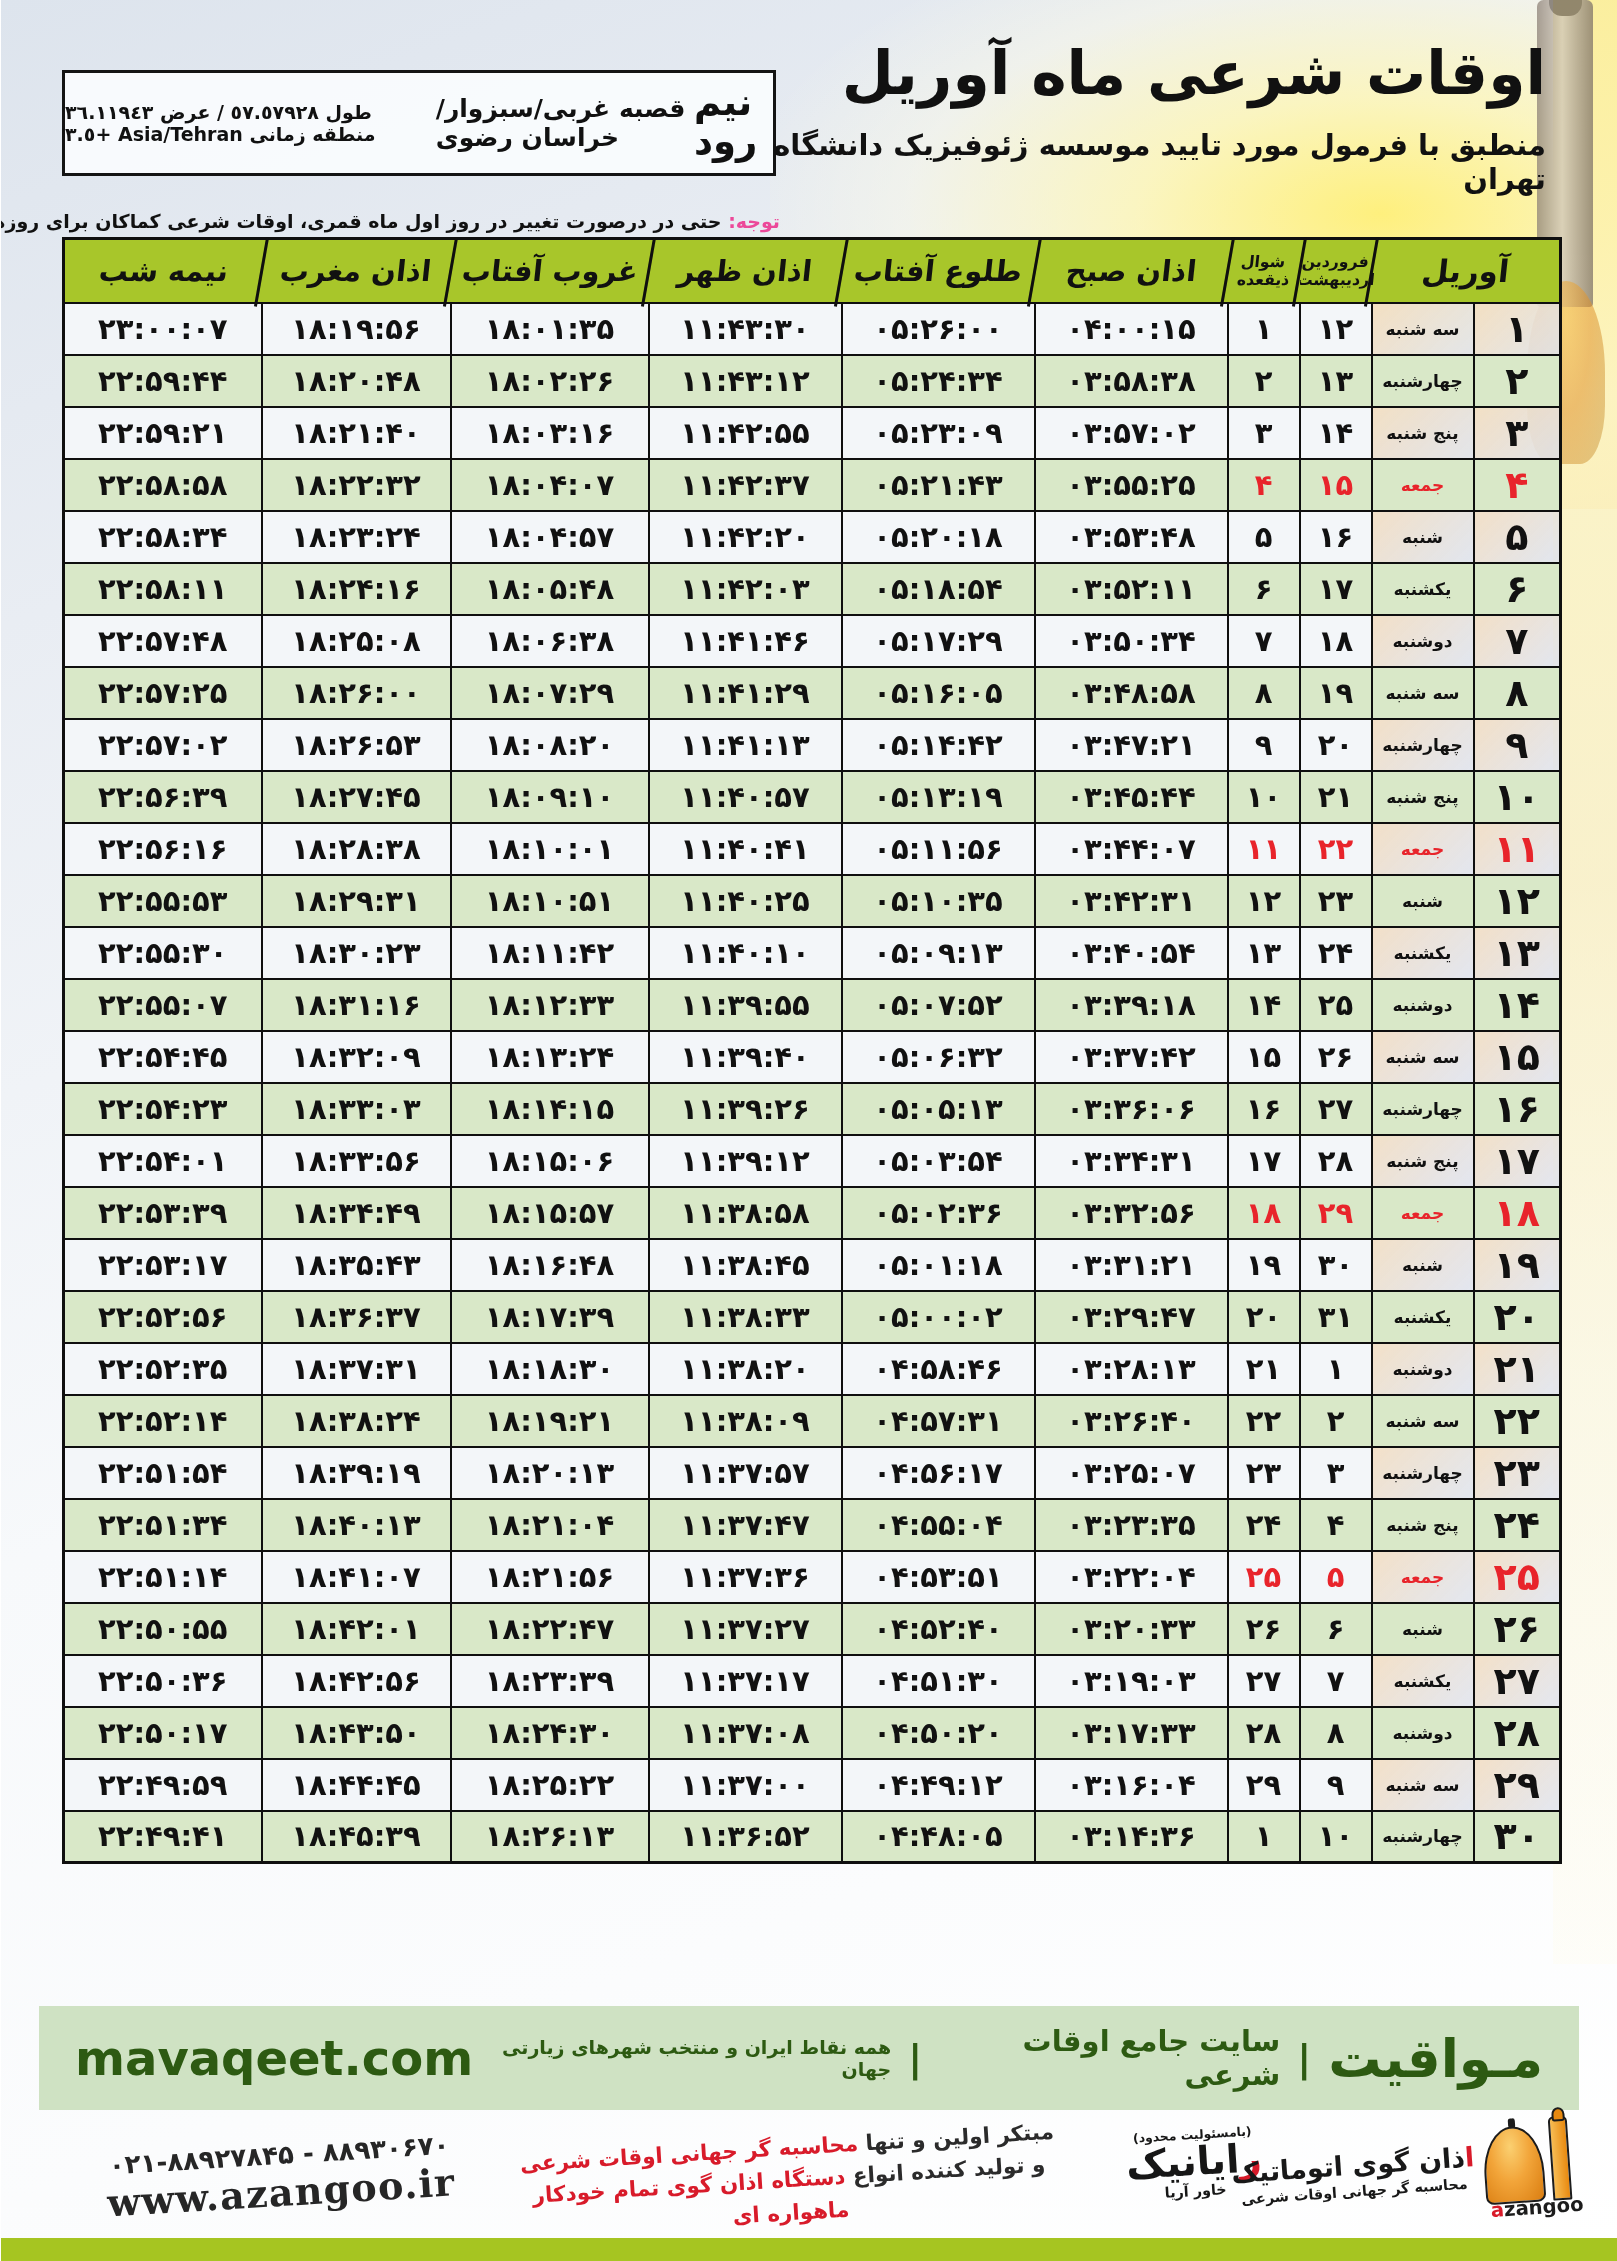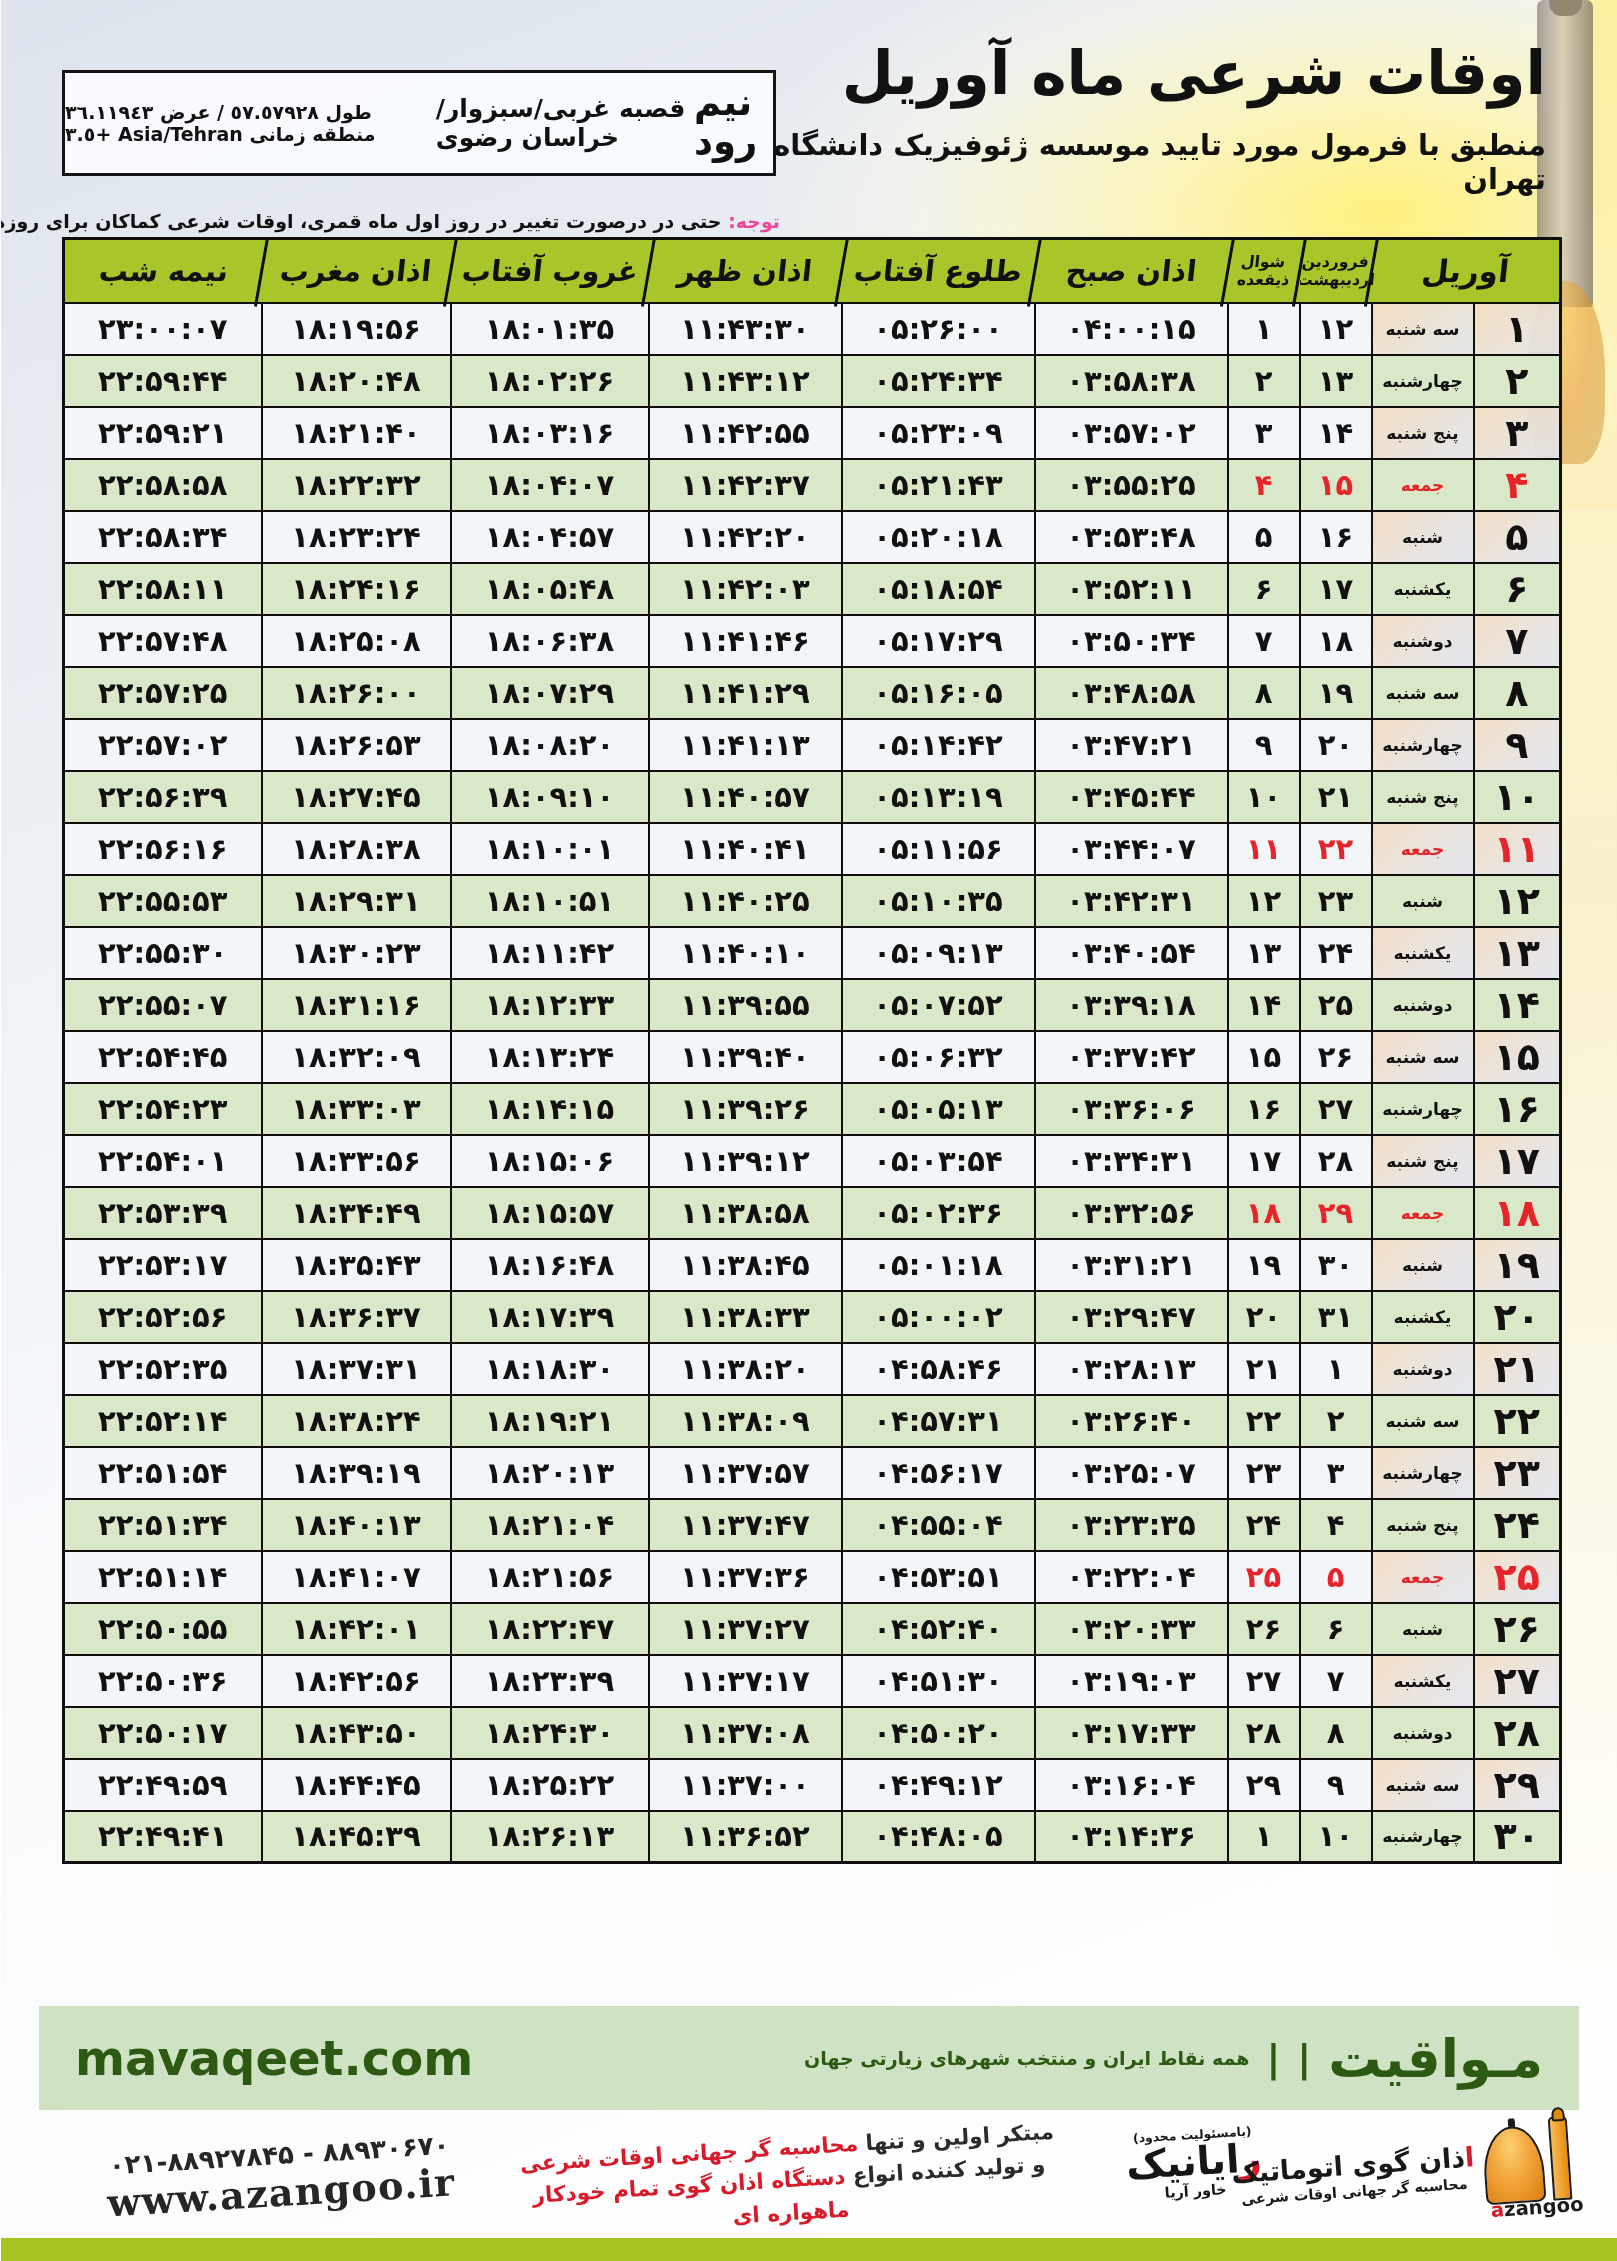--- a/index.html
+++ b/index.html
@@ -532,20 +532,21 @@
         <td class="c-maghreb time">۱۸:۴۵:۳۹</td>
         <td class="c-nimeshab time">۲۲:۴۹:۴۱</td>
       </tr>
     </tbody>
 </table>
 
 <div class="mv-band">
   <div class="mv-right">
     <span class="mv-brand">مـواقیت</span>
     <span class="mv-sep">|</span>
+    <span class="mv-desc">سایت جامع اوقات شرعی</span>
     <span class="mv-sep">|</span>
     <span class="mv-coverage">همه نقاط ایران و منتخب شهرهای زیارتی جهان</span>
   </div>
   <div class="mv-url">mavaqeet.com</div>
 </div>
 
 <div class="bot">
   <div class="phone-block">
     <div class="phone">۰۲۱-۸۸۹۲۷۸۴۵ - ۸۸۹۳۰۶۷۰</div>
     <div class="site">www.azangoo.ir</div>

